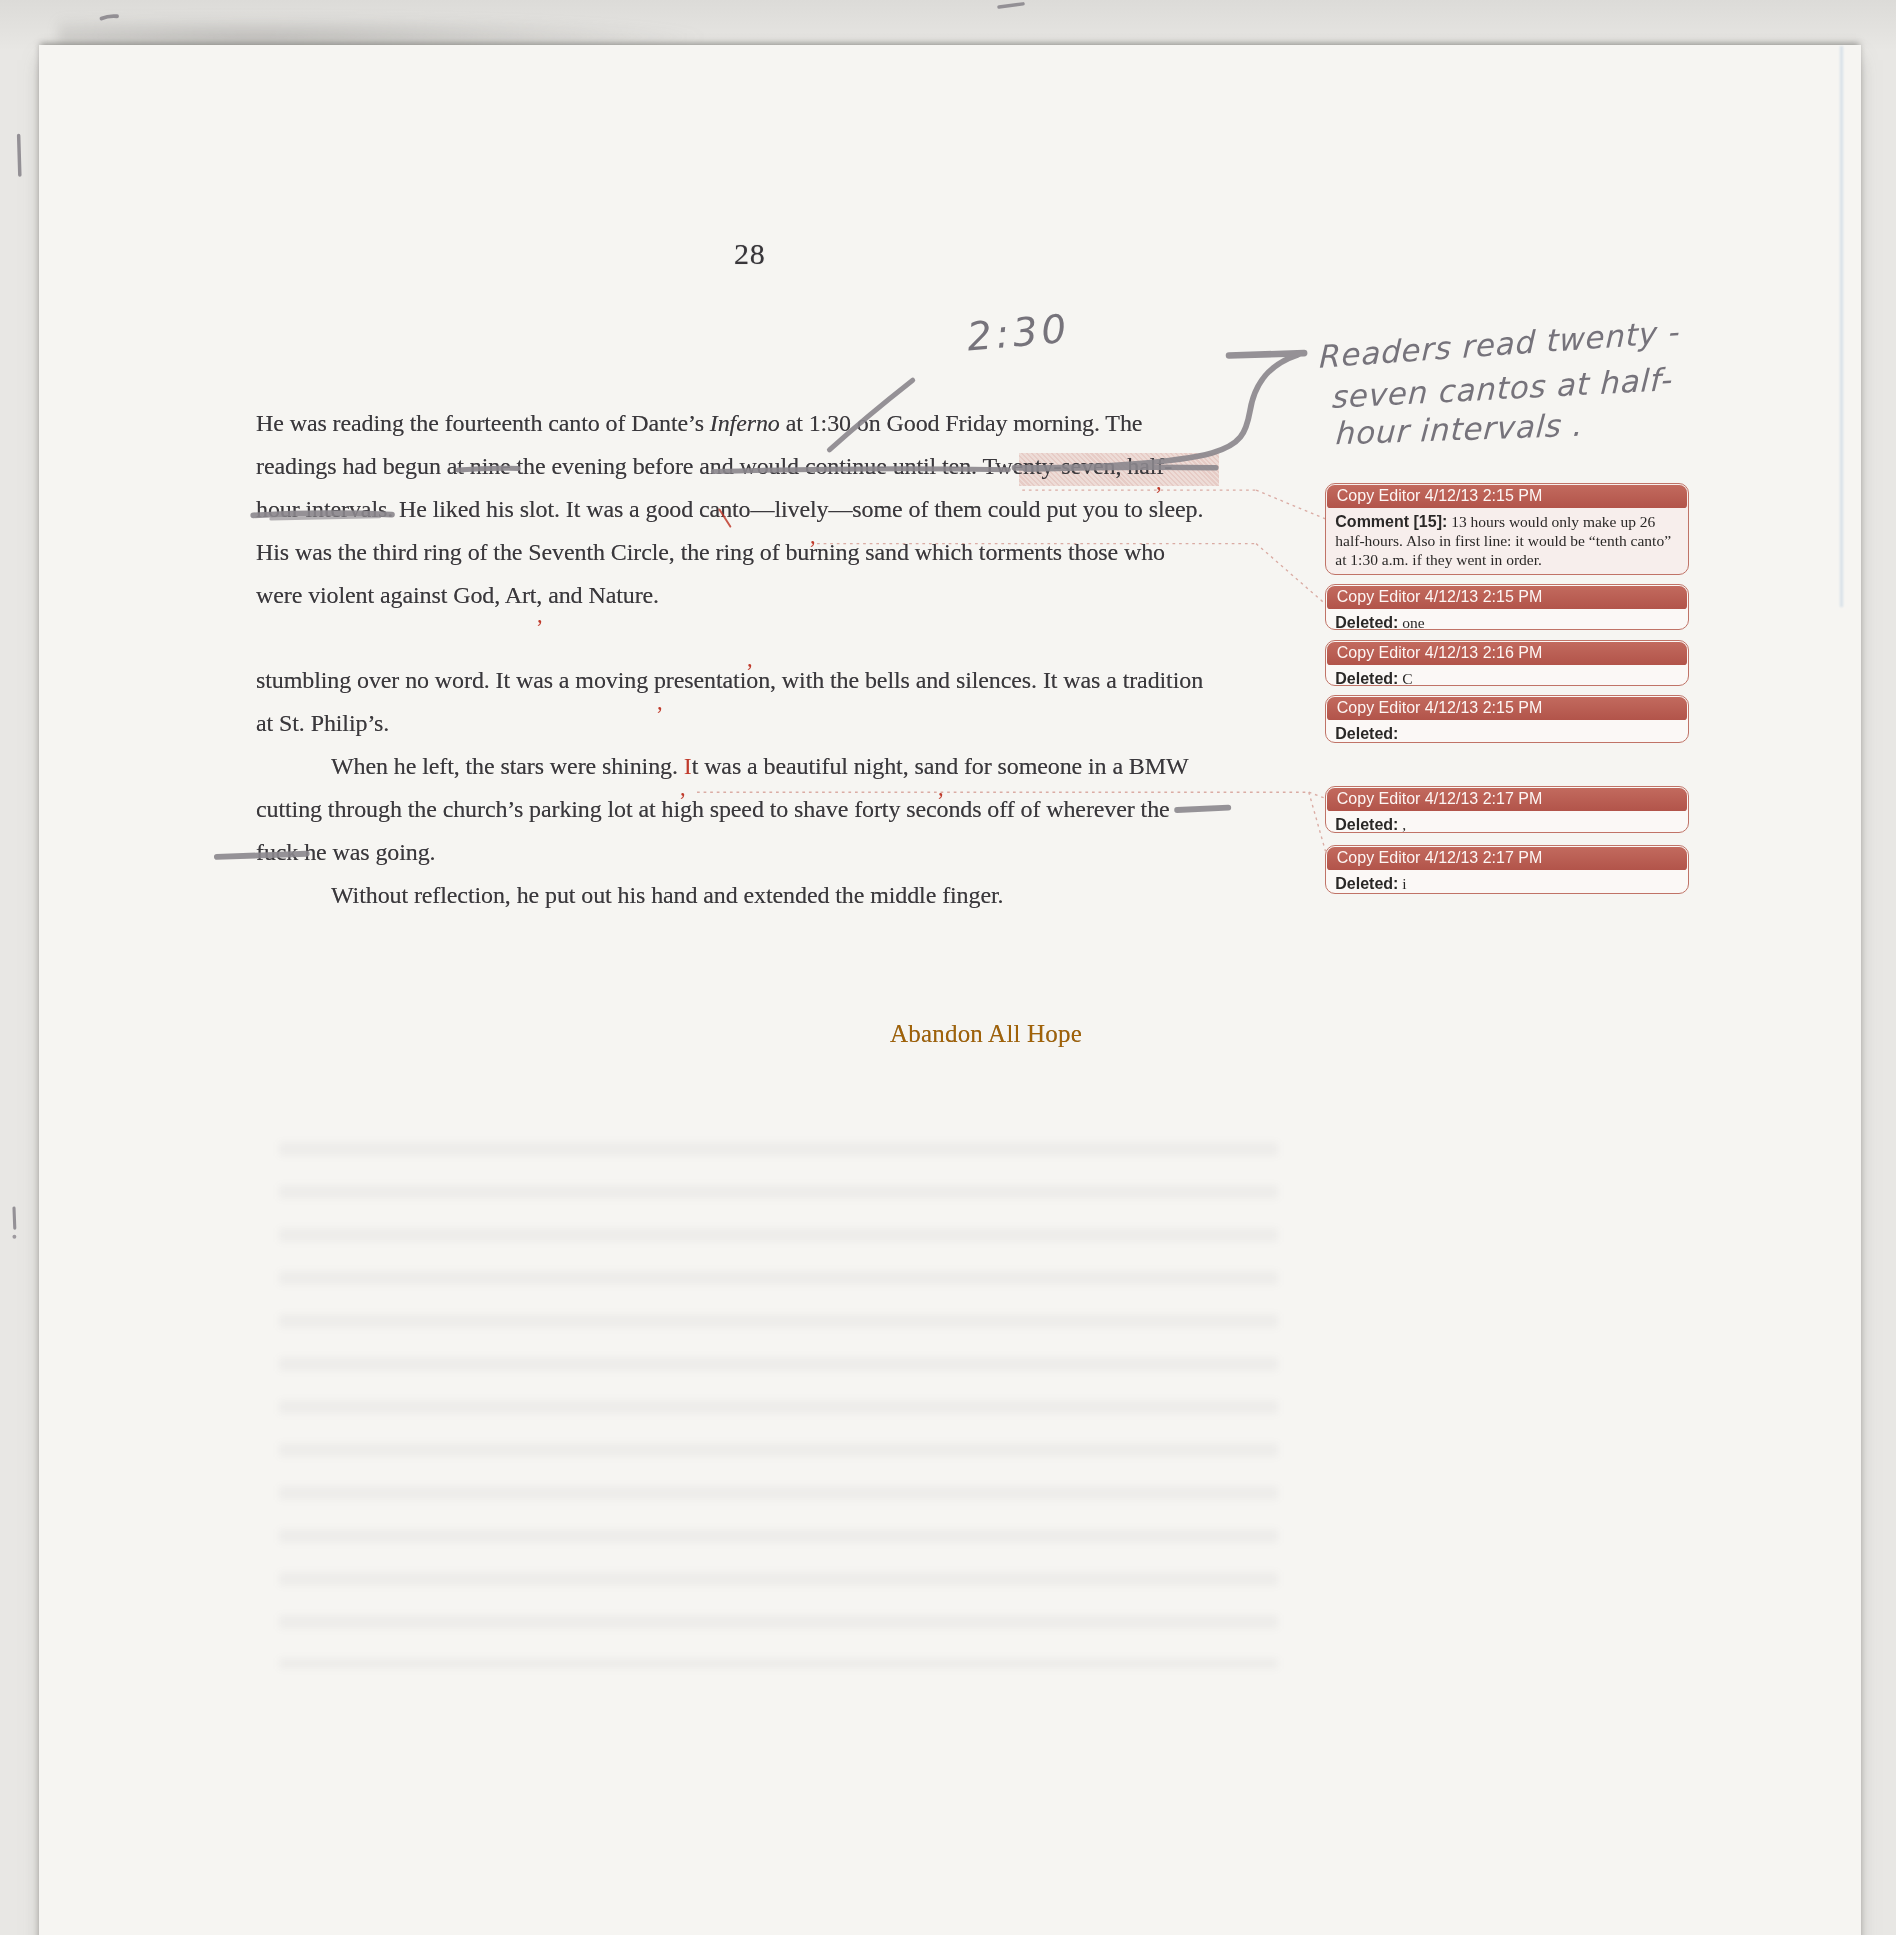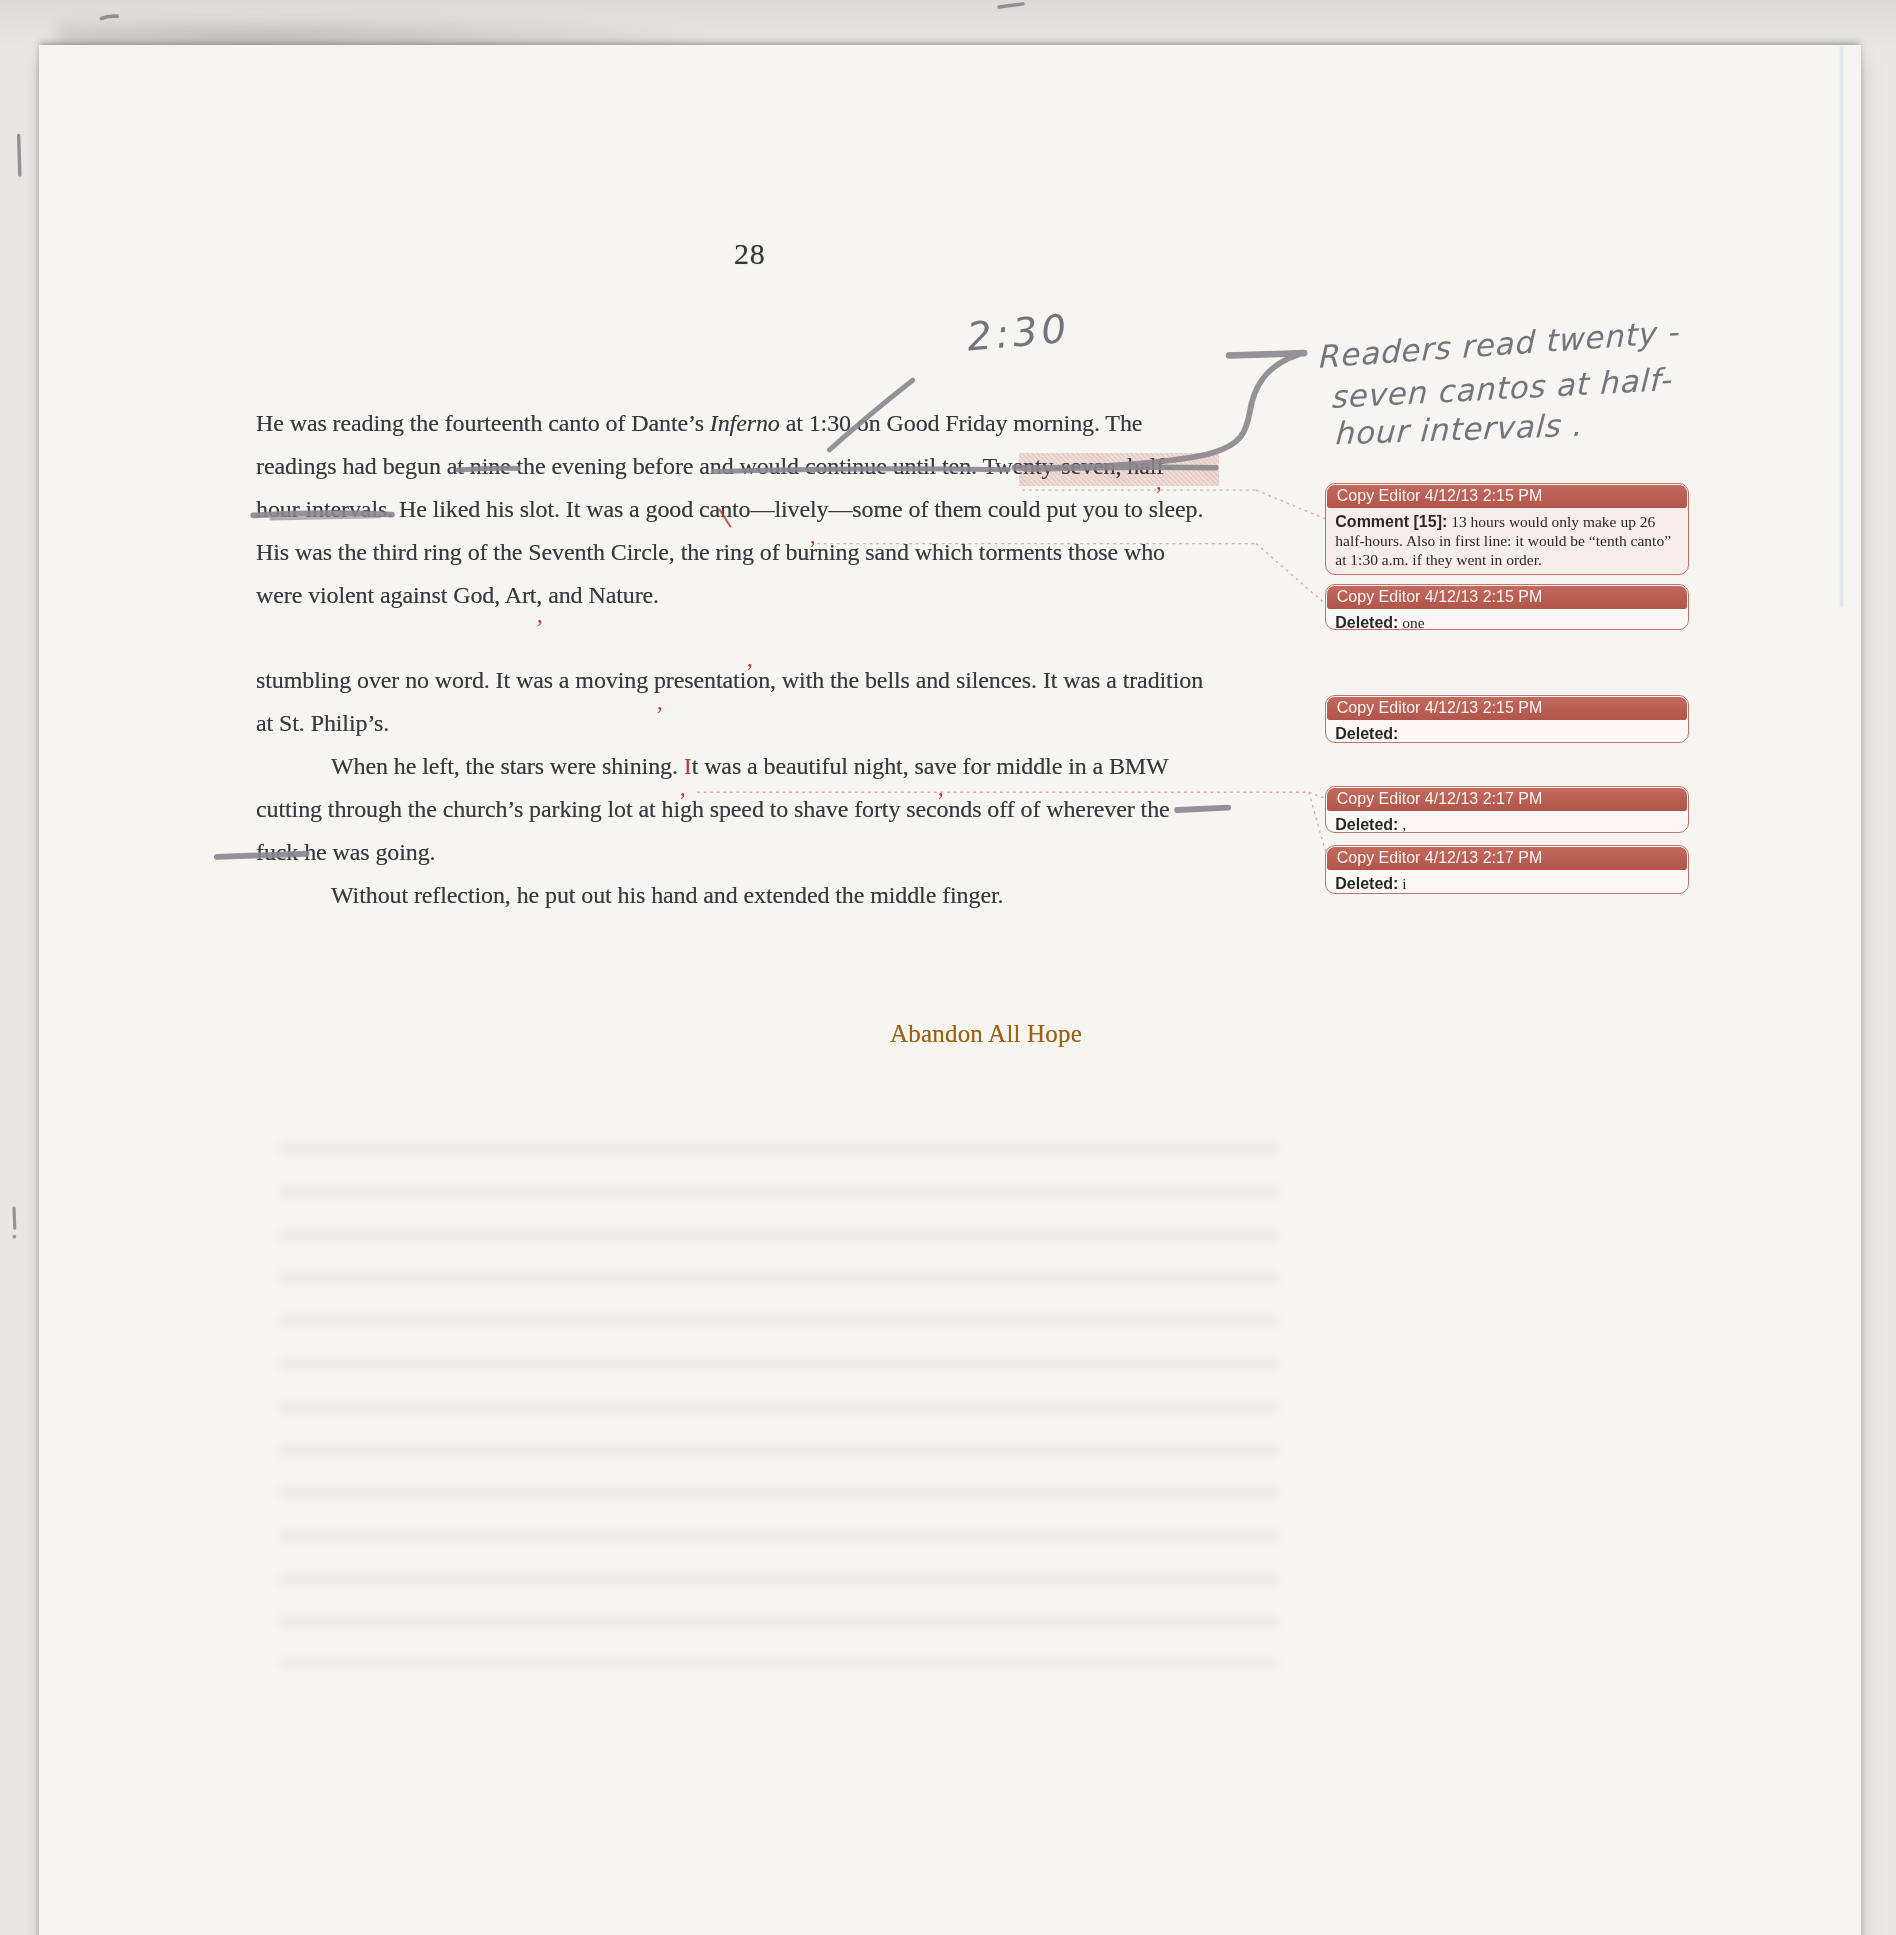--- a/index.html
+++ b/index.html
@@ -72,21 +72,21 @@
 
   <div class="hl"></div>
 
   <div class="bline" style="left:256px;top:410px;"><span>He was reading the fourteenth canto of Dante’s </span><span class="it">Inferno</span><span> at 1:30 on Good Friday morning. The</span></div>
   <div class="bline" style="left:256px;top:453px;">readings had begun at nine the evening before and would continue until ten. Twenty-seven, half-</div>
   <div class="bline" style="left:256px;top:496px;">hour intervals. He liked his slot. It was a good canto—lively—some of them could put you to sleep.</div>
   <div class="bline" style="left:256px;top:539px;">His was the third ring of the Seventh Circle, the ring of burning sand which torments those who</div>
   <div class="bline" style="left:256px;top:582px;">were violent against God, Art, and Nature.</div>
   <div class="bline" style="left:256px;top:667px;">stumbling over no word. It was a moving presentation, with the bells and silences. It was a tradition</div>
   <div class="bline" style="left:256px;top:710px;text-align:center;">at St. Philip’s.</div>
-  <div class="bline" style="left:331px;top:753px;"><span>When he left, the stars were shining. </span><span class="red">I</span><span>t was a beautiful night, save for middle in a BMW</span></div>
+  <div class="bline" style="left:331px;top:753px;"><span>When he left, the stars were shining. </span><span class="red">I</span><span>t was a beautiful night, sand for someone in a BMW</span></div>
   <div class="bline" style="left:256px;top:796px;">cutting through the church’s parking lot at high speed to shave forty seconds off of wherever the</div>
   <div class="bline" style="left:256px;top:839px;">fuck he was going.</div>
   <div class="bline" style="left:331px;top:882px;">Without reflection, he put out his hand and extended the middle finger.</div>
 
   <div class="title-line">Abandon All Hope</div>
 
   <div class="redmark" style="left:1156px;top:469px;">,</div>
   <div class="redmark" style="left:810px;top:523px;">,</div>
   <div class="redmark" style="left:537px;top:602px;">,</div>
   <div class="redmark" style="left:747px;top:646px;">,</div>
@@ -136,20 +136,24 @@
   </svg>
 
   <div class="cbox tint" style="top:483px;height:92px;">
     <div class="chead">Copy Editor 4/12/13 2:15 PM</div>
     <div class="cbody"><span class="clabel">Comment [15]:</span><span> 13 hours would only make up 26 half-hours. Also in first line: it would be “tenth canto” at 1:30 a.m. if they went in order.</span></div>
   </div>
   <div class="cbox" style="top:584px;height:46px;">
     <div class="chead">Copy Editor 4/12/13 2:15 PM</div>
     <div class="cbody"><span class="clabel">Deleted:</span><span> one</span></div>
   </div>
+  <div class="cbox" style="top:640px;height:46px;">
+    <div class="chead">Copy Editor 4/12/13 2:16 PM</div>
+    <div class="cbody"><span class="clabel">Deleted:</span><span> C</span></div>
+  </div>
   <div class="cbox" style="top:695px;height:48px;">
     <div class="chead">Copy Editor 4/12/13 2:15 PM</div>
     <div class="cbody"><span class="clabel">Deleted:</span><span> </span></div>
   </div>
   <div class="cbox" style="top:786px;height:47px;">
     <div class="chead">Copy Editor 4/12/13 2:17 PM</div>
     <div class="cbody"><span class="clabel">Deleted:</span><span> ,</span></div>
   </div>
   <div class="cbox" style="top:845px;height:49px;">
     <div class="chead">Copy Editor 4/12/13 2:17 PM</div>

